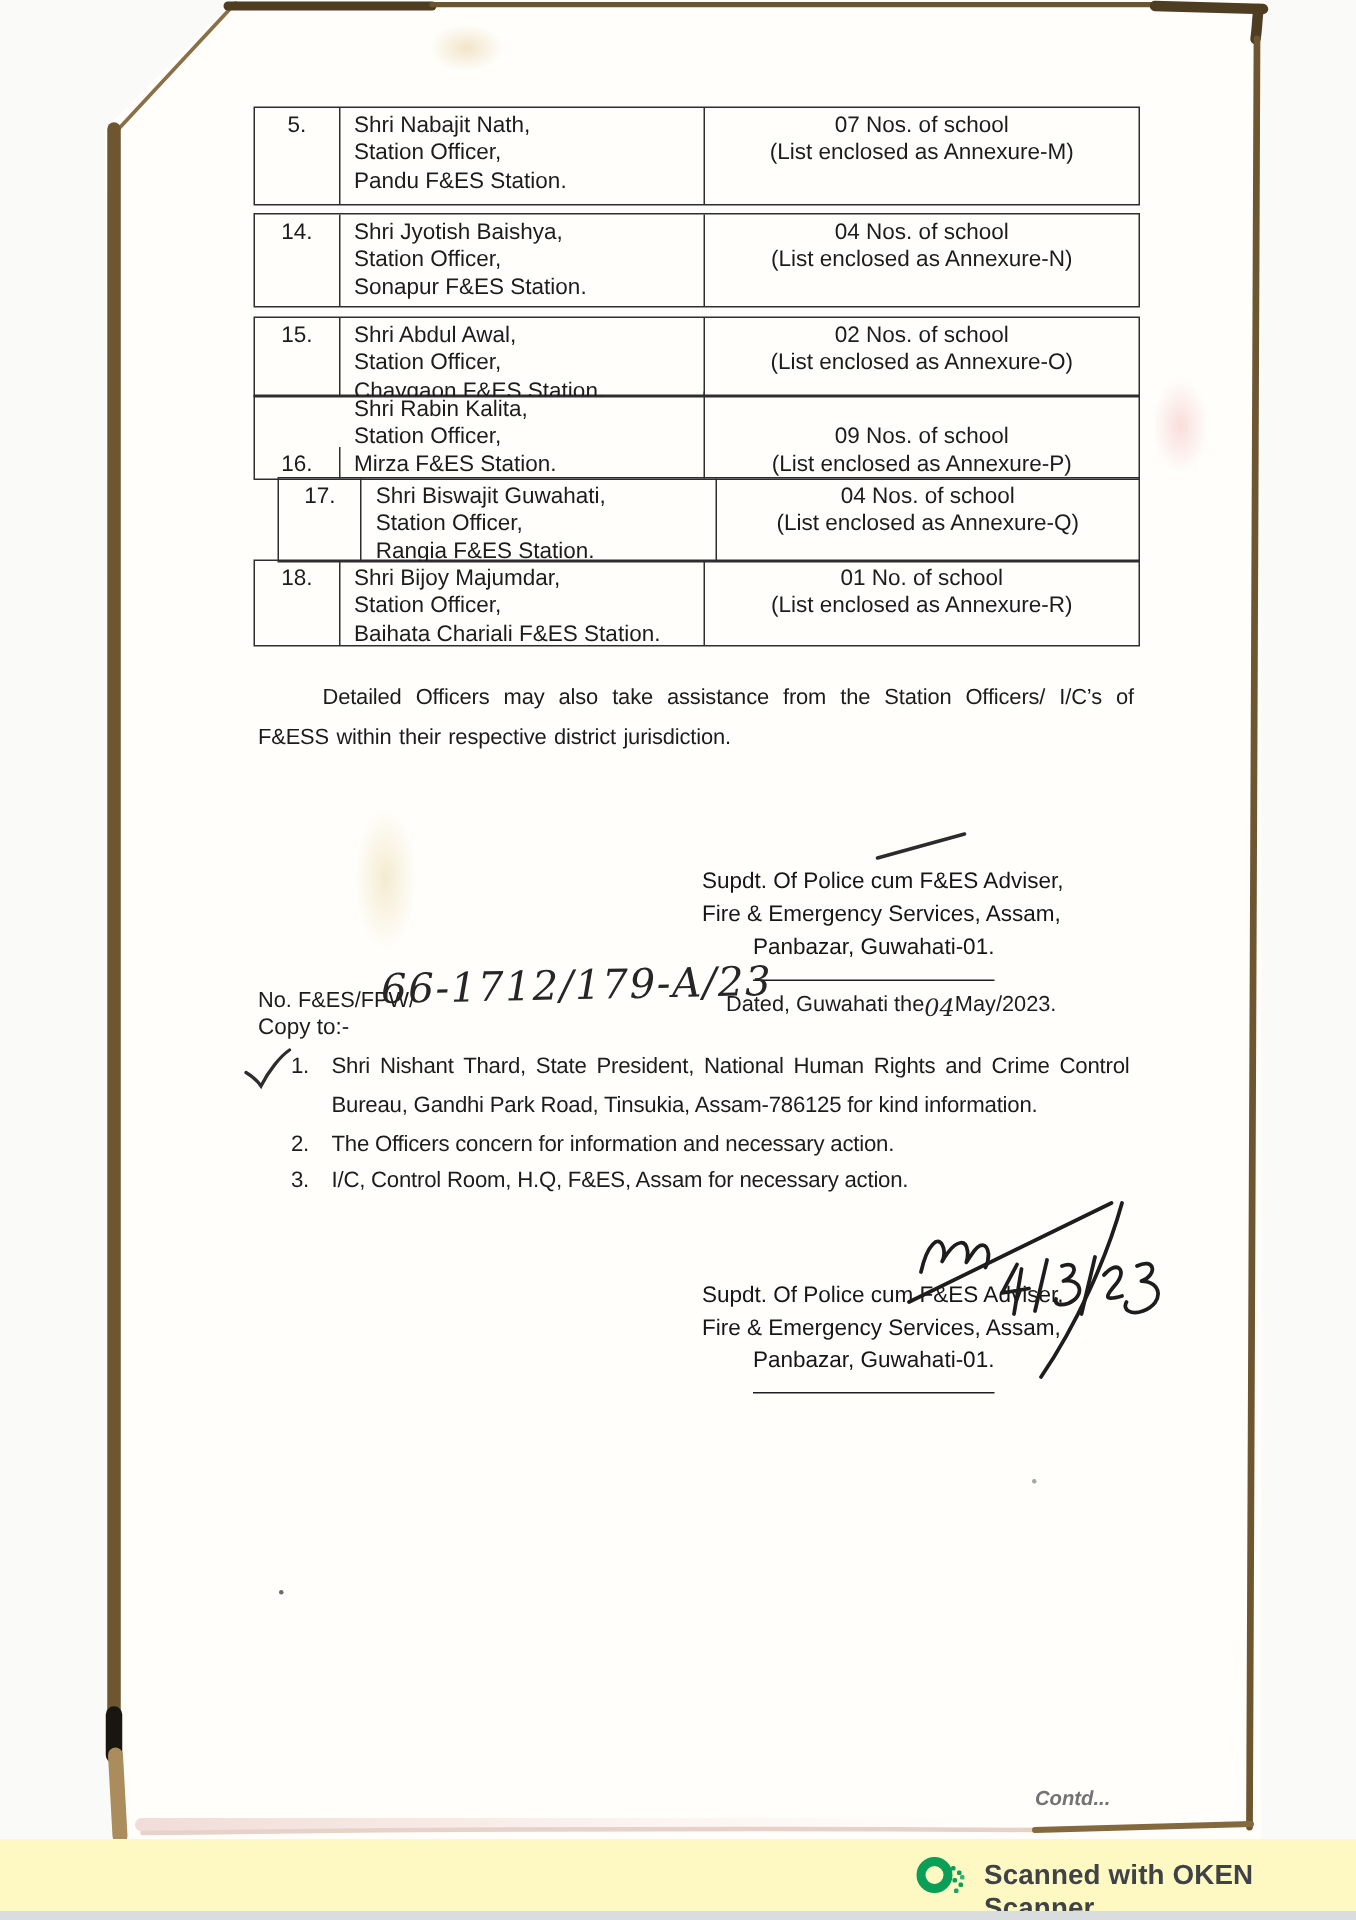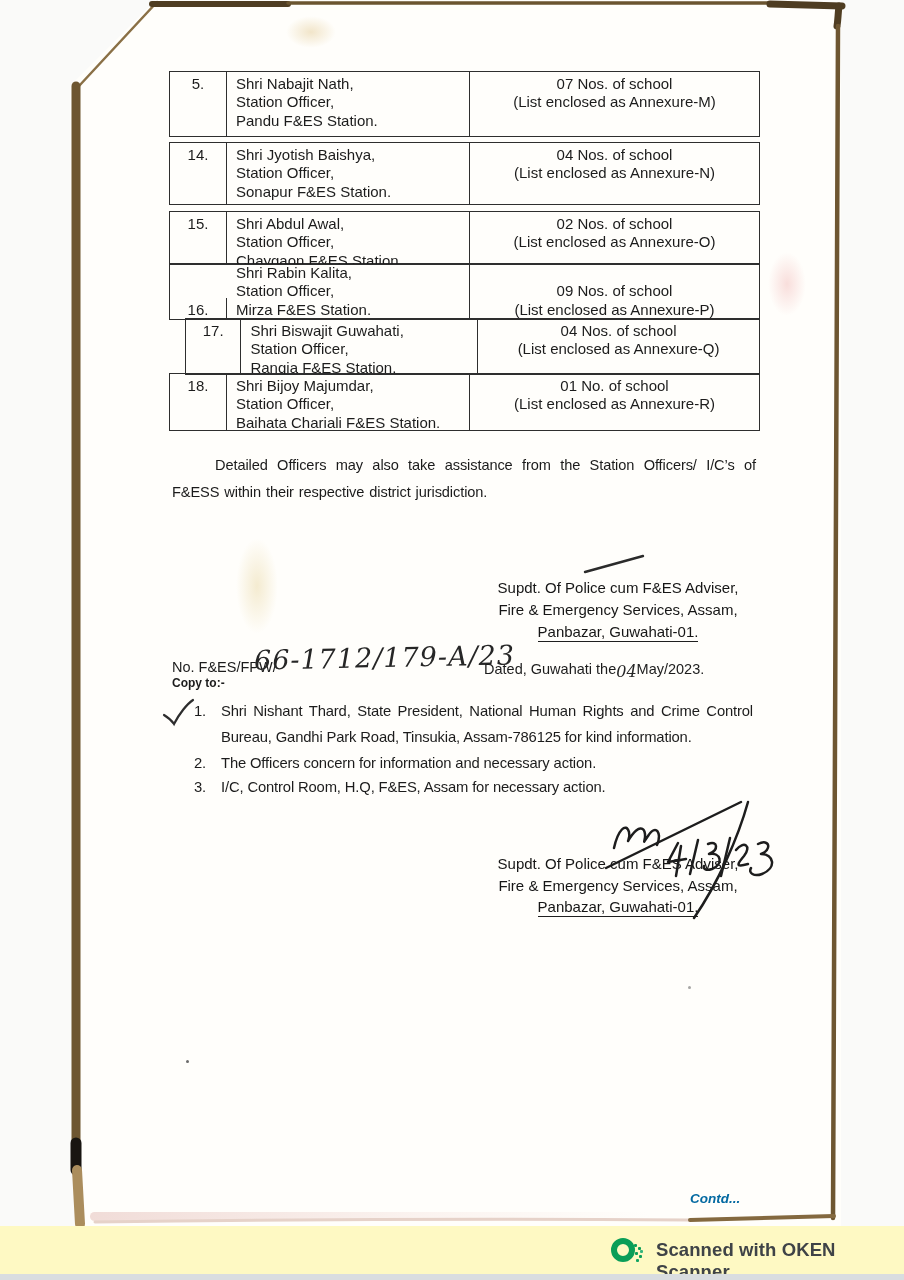--- a/index.html
+++ b/index.html
@@ -37,39 +37,39 @@
   .trow > div { font-size:15px; line-height:18.4px; overflow:hidden; }
   .c-no { width:57px; border-right:1.6px solid #2e2e2e; text-align:center; padding-top:3px; }
   .c-officer { width:243px; border-right:1.6px solid #2e2e2e; padding:3px 4px 0 9px; }
   .c-school { width:289px; text-align:center; padding-top:3px; }
   
   #paragraph {
     position:absolute; left:172px; top:452px; width:584px;
     font-size:14.6px; line-height:27px; text-align:justify;
     text-indent:43px; letter-spacing:-0.1px; word-spacing:1px; color:#1b1b1b;
   }
-  .sigblock { position:absolute; width:300px; text-align:center; font-size:15px; line-height:22px; color:#161616; }
+  .sigblock { position:absolute; width:300px; text-align:left; font-size:15px; line-height:22px; color:#161616; }
   #sig1 { left:468px; top:577px; }
   #sig2 { left:468px; top:853px; line-height:21.5px; }
-  .uline { border-bottom:1.6px solid #1f1f1f; padding-bottom:1px; }
+  .uline { border-bottom:1.6px solid #1f1f1f; padding-bottom:13px;margin-left:34px; }
   #refrow { position:absolute; left:172px; top:651px; width:610px; height:48px; font-size:14.5px; }
   #ref-label { position:absolute; left:0; top:8px; }
   .hw { font-family:"DejaVu Serif", serif; font-style:italic; color:#262626; }
   #hw-number { position:absolute; left:82px; top:-9px; font-size:27px; letter-spacing:1px; transform:rotate(-1.2deg); white-space:nowrap; }
   #dated-group { position:absolute; left:312px; top:8px; white-space:nowrap; }
   #hw-day { font-size:16px; position:relative; top:3px; }
-  #copy-label { position:absolute; left:172px; top:676px; font-size:12px; font-weight:bold; }
+  #copy-label { position:absolute; left:172px; top:676px; font-size:15px; font-weight:normal; }
   #copy-list { position:absolute; left:194px; top:699px; width:565px; }
   .citem { display:flex; font-size:14.8px; letter-spacing:-0.15px; }
   .citem .num { width:27px; flex:none; }
   .citem .ctext { width:532px; }
   .citem1 { line-height:25.5px; margin-bottom:1px; }
   .citem1 .ctext { text-align:justify; }
   .citem2, .citem3 { line-height:24px; }
-  #contd { position:absolute; left:690px; top:1191px; font-size:13.5px; font-weight:bold; font-style:italic; color:#0369a1; }
+  #contd { position:absolute; left:690px; top:1191px; font-size:13.5px; font-weight:bold; font-style:italic; color:#737373; }
   
   #footer-zone { position:absolute; left:0; top:1226px; width:904px; height:54px; background:#fef9c3; }
   #footer-bar { position:absolute; left:0; top:1274px; width:904px; height:6px; background:#d9dde0; }
   #oken-logo { position:absolute; left:610px; top:1236px; width:32px; height:32px; }
   #oken-ring { position:absolute; left:1px; top:2px; width:24px; height:24px; border:6.5px solid #0a9e58; border-radius:50%; }
   #oken-dots { position:absolute; left:24px; top:8px; width:3px; height:3px; background:#0a9e58; border-radius:1px;
     box-shadow:4px 3px 0 #0a9e58, 1px 8px 0 #0a9e58, 5px 11px 0 #0a9e58, 2px 15px 0 #12a563, 6px 6px 0 #35b47c; }
   #footer-text { position:absolute; left:656px; top:1239px; font-size:18.5px; font-weight:bold; letter-spacing:0.1px; color:#3f4347; }
   svg { position:absolute; overflow:visible; }
 </style>

